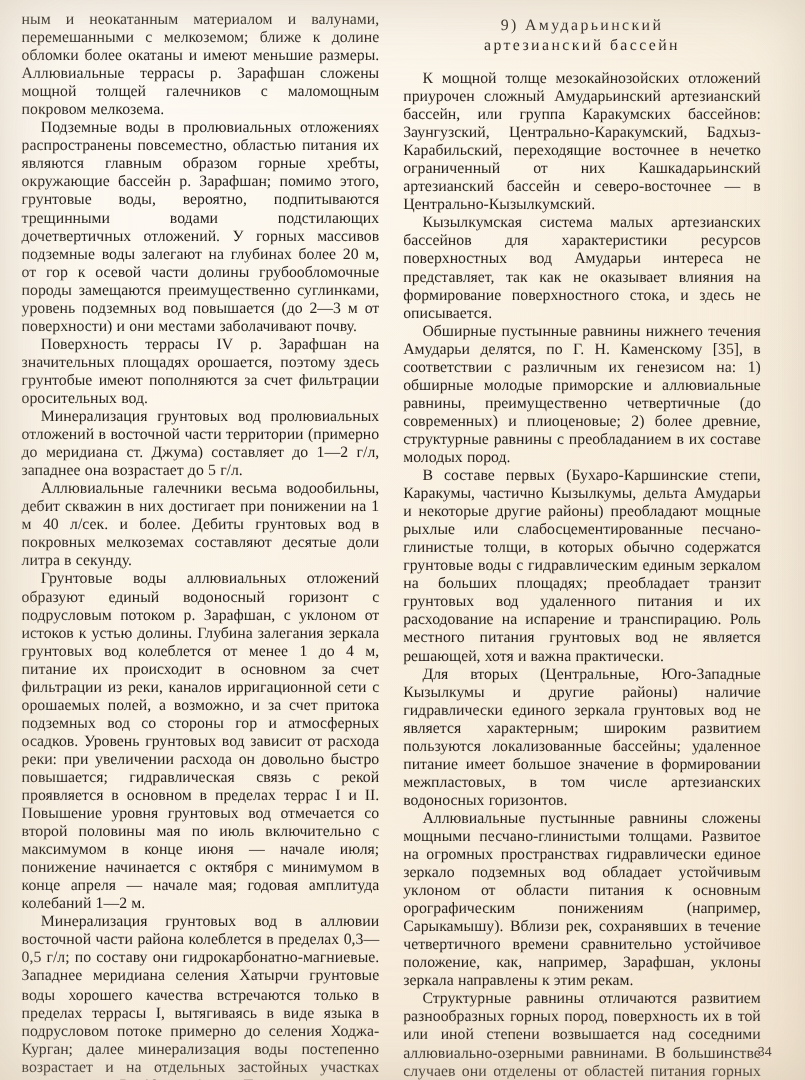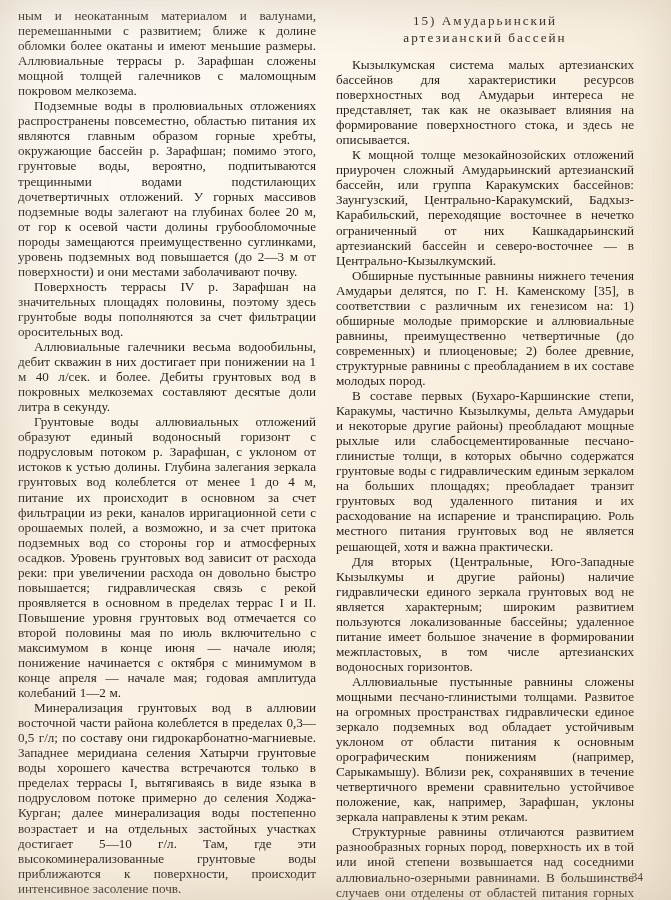--- a/index.html
+++ b/index.html
@@ -97,34 +97,35 @@
 </head>
 <body>
 
 <div class="page">
 
   <div class="grain"></div>
 
   <div class="columns">
 
     <div class="col">
-      <p class="para cont">ным и неокатанным материалом и валунами, перемешанными с развитием; ближе к долине обломки более окатаны и имеют меньшие размеры. Аллювиальные террасы р. Зарафшан сложены мощной толщей галечников с маломощным покровом мелкозема.</p>
+      <p class="para cont">ным и неокатанным материалом и валунами, перемешанными с мелкоземом; ближе к долине обломки более окатаны и имеют меньшие размеры. Аллювиальные террасы р. Зарафшан сложены мощной толщей галечников с маломощным покровом мелкозема.</p>
       <p class="para">Подземные воды в пролювиальных отложениях распространены повсеместно, областью питания их являются главным образом горные хребты, окружающие бассейн р. Зарафшан; помимо этого, грунтовые воды, вероятно, подпитываются трещинными водами подстилающих дочетвертичных отложений. У горных массивов подземные воды залегают на глубинах более 20 м, от гор к осевой части долины грубообломочные породы замещаются преимущественно суглинками, уровень подземных вод повышается (до 2—3 м от поверхности) и они местами заболачивают почву.</p>
-      <p class="para">Поверхность террасы IV р. Зарафшан на значительных площадях половины, поэтому здесь грунтобые воды пополняются за счет фильтрации оросительных вод.</p>
+      <p class="para">Поверхность террасы IV р. Зарафшан на значительных площадях орошается, поэтому здесь грунтобые имеют пополняются за счет фильтрации оросительных вод.</p>
+      <p class="para">Минерализация грунтовых вод пролювиальных отложений в восточной части территории (примерно до меридиана ст. Джума) составляет до 1—2 г/л, западнее она возрастает до 5 г/л.</p>
       <p class="para">Аллювиальные галечники весьма водообильны, дебит скважин в них достигает при понижении на 1 м 40 л/сек. и более. Дебиты грунтовых вод в покровных мелкоземах составляют десятые доли литра в секунду.</p>
       <p class="para">Грунтовые воды аллювиальных отложений образуют единый водоносный горизонт с подрусловым потоком р. Зарафшан, с уклоном от истоков к устью долины. Глубина залегания зеркала грунтовых вод колеблется от менее 1 до 4 м, питание их происходит в основном за счет фильтрации из реки, каналов ирригационной сети с орошаемых полей, а возможно, и за счет притока подземных вод со стороны гор и атмосферных осадков. Уровень грунтовых вод зависит от расхода реки: при увеличении расхода он довольно быстро повышается; гидравлическая связь с рекой проявляется в основном в пределах террас I и II. Повышение уровня грунтовых вод отмечается со второй половины мая по июль включительно с максимумом в конце июня — начале июля; понижение начинается с октября с минимумом в конце апреля — начале мая; годовая амплитуда колебаний 1—2 м.</p>
       <p class="para">Минерализация грунтовых вод в аллювии восточной части района колеблется в пределах 0,3—0,5 г/л; по составу они гидрокарбонатно-магниевые. Западнее меридиана селения Хатырчи грунтовые воды хорошего качества встречаются только в пределах террасы I, вытягиваясь в виде языка в подрусловом потоке примерно до селения Ходжа-Курган; далее минерализация воды постепенно возрастает и на отдельных застойных участках достигает 5—10 г/л. Там, где эти высокоминерализованные грунтовые воды приближаются к поверхности, происходит интенсивное засоление почв.</p>
 
     </div>
 
     <div class="col">
-      <div class="head">15) Амударьинский
+      <div class="head">9) Амударьинский
 артезианский бассейн</div>
+      <p class="para">К мощной толще мезокайнозойских отложений приурочен сложный Амударьинский артезианский бассейн, или группа Каракумских бассейнов: Заунгузский, Центрально-Каракумский, Бадхыз-Карабильский, переходящие восточнее в нечетко ограниченный от них Кашкадарьинский артезианский бассейн и северо-восточнее — в Центрально-Кызылкумский.</p>
       <p class="para">Кызылкумская система малых артезианских бассейнов для характеристики ресурсов поверхностных вод Амударьи интереса не представляет, так как не оказывает влияния на формирование поверхностного стока, и здесь не описывается.</p>
-      <p class="para">К мощной толще мезокайнозойских отложений приурочен сложный Амударьинский артезианский бассейн, или группа Каракумских бассейнов: Заунгузский, Центрально-Каракумский, Бадхыз-Карабильский, переходящие восточнее в нечетко ограниченный от них Кашкадарьинский артезианский бассейн и северо-восточнее — в Центрально-Кызылкумский.</p>
       <p class="para">Обширные пустынные равнины нижнего течения Амударьи делятся, по Г. Н. Каменскому [35], в соответствии с различным их генезисом на: 1) обширные молодые приморские и аллювиальные равнины, преимущественно четвертичные (до современных) и плиоценовые; 2) более древние, структурные равнины с преобладанием в их составе молодых пород.</p>
       <p class="para">В составе первых (Бухаро-Каршинские степи, Каракумы, частично Кызылкумы, дельта Амударьи и некоторые другие районы) преобладают мощные рыхлые или слабосцементированные песчано-глинистые толщи, в которых обычно содержатся грунтовые воды с гидравлическим единым зеркалом на больших площадях; преобладает транзит грунтовых вод удаленного питания и их расходование на испарение и транспирацию. Роль местного питания грунтовых вод не является решающей, хотя и важна практически.</p>
       <p class="para">Для вторых (Центральные, Юго-Западные Кызылкумы и другие районы) наличие гидравлически единого зеркала грунтовых вод не является характерным; широким развитием пользуются локализованные бассейны; удаленное питание имеет большое значение в формировании межпластовых, в том числе артезианских водоносных горизонтов.</p>
       <p class="para">Аллювиальные пустынные равнины сложены мощными песчано-глинистыми толщами. Развитое на огромных пространствах гидравлически единое зеркало подземных вод обладает устойчивым уклоном от области питания к основным орографическим понижениям (например, Сарыкамышу). Вблизи рек, сохранявших в течение четвертичного времени сравнительно устойчивое положение, как, например, Зарафшан, уклоны зеркала направлены к этим рекам.</p>
       <p class="para">Структурные равнины отличаются развитием разнообразных горных пород, поверхность их в той или иной степени возвышается над соседними аллювиально-озерными равнинами. В большинстве случаев они отделены от областей питания горных районов аллювиальными равнинами. Для структурных равнин характерно резкое преобладание местного или, во всяком случае, близкого питания; удаленное питание имеет большое значение лишь в формировании межпластовых, в том числе артезианских водоносных горизонтов. Мощность отдельных водоносных горизонтов, как правило, небольшая. Для подземных вод здесь характерна гидрохимическая пестрота и значительные различия в глубине залегания.</p>
     </div>
 
   </div>
 
   <div class="folio">34</div>

